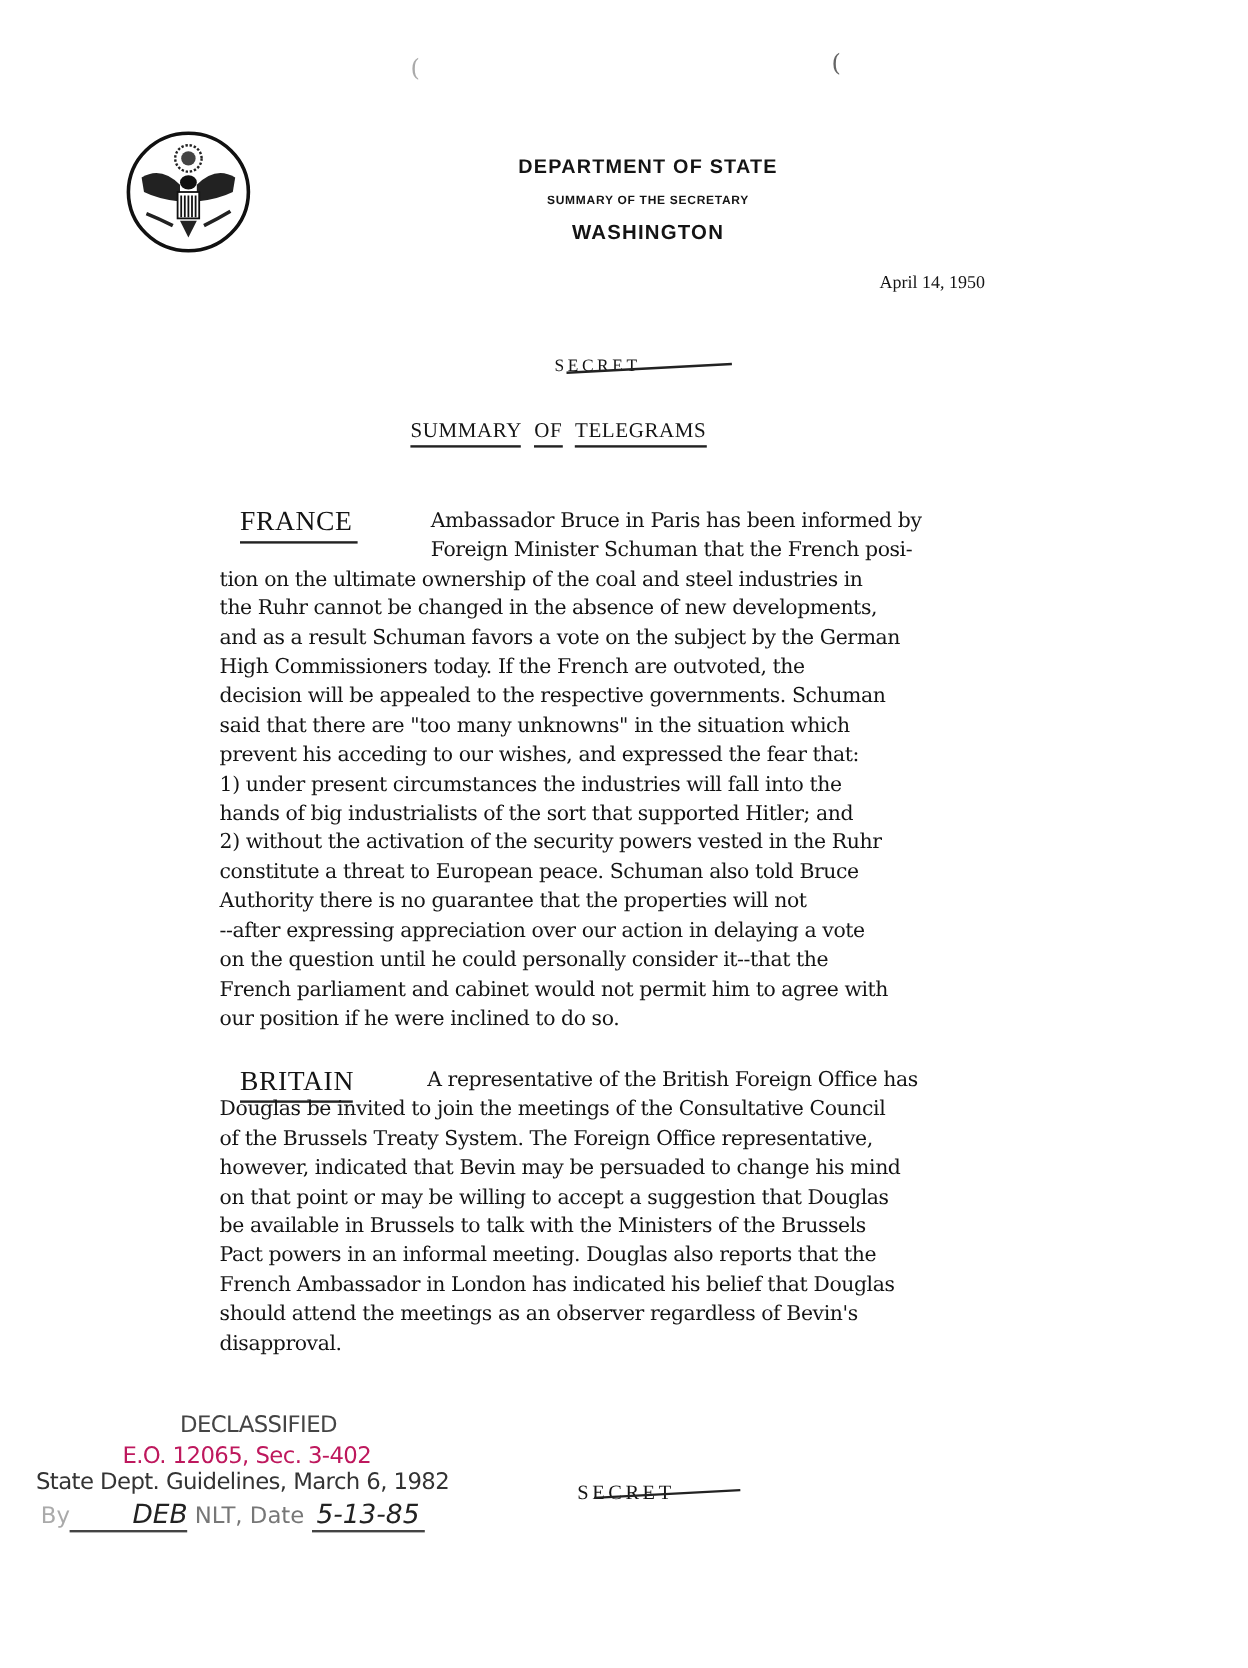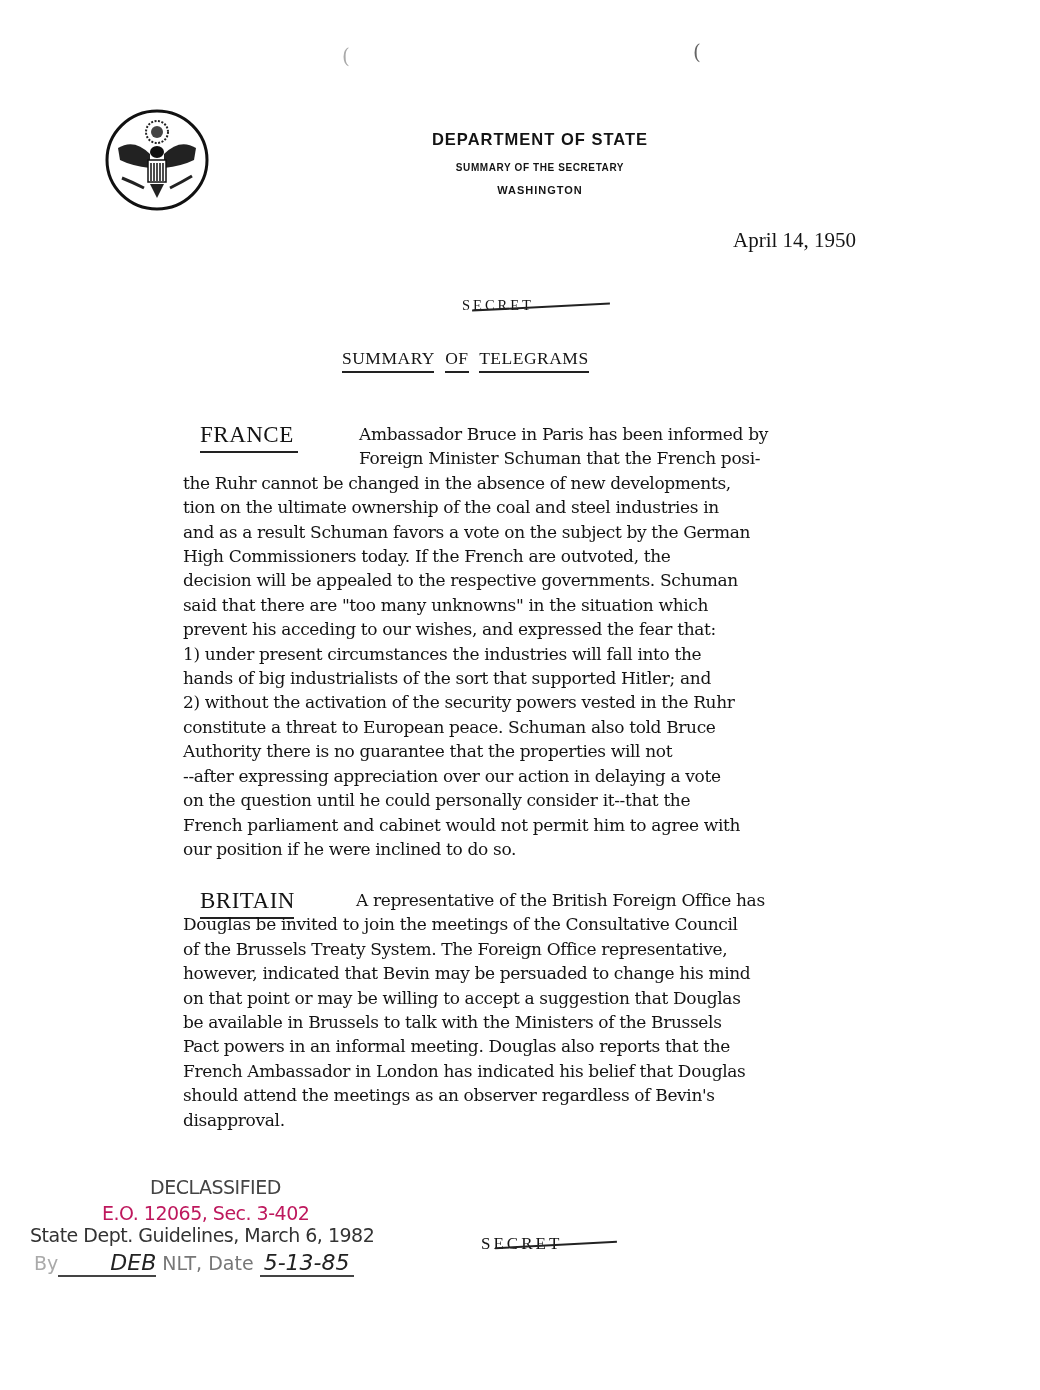--- a/index.html
+++ b/index.html
@@ -6,22 +6,22 @@
   body {
     width: 1040px; height: 1390px; background: #ffffff; position: relative;
     overflow: hidden; color: #141414;
     font-family: "DejaVu Serif", "Liberation Serif", serif;
   }
   .abs { position: absolute; }
   .seal { left: 104px; top: 108px; width: 106px; height: 104px; }
   .letterhead { left: 360px; width: 360px; text-align: center; font-family: "Liberation Sans", "DejaVu Sans", sans-serif; font-weight: bold; }
   .lh1 { top: 130px; font-size: 16.5px; letter-spacing: 1px; }
   .lh2 { top: 162px; font-size: 10px; letter-spacing: 0.6px; }
-  .lh3 { top: 184px; font-size: 11px; letter-spacing: 1px; }
-  .date { left: 733px; top: 228px; font-size: 21px; font-family: "Liberation Serif", "DejaVu Serif", serif; }
+  .lh3 { top: 184px; font-size: 17px; letter-spacing: 1px; }
+  .date { left: 733px; top: 228px; font-size: 15px; font-family: "Liberation Serif", "DejaVu Serif", serif; }
   .secret-top { left: 462px; top: 297px; font-size: 14.5px; letter-spacing: 3px; font-family: "Liberation Serif", serif; }
   .strike { position: absolute; height: 2px; background: #222; transform: rotate(-3deg); }
   .title { left: 342px; top: 348px; font-size: 17.5px; font-family: "Liberation Serif", serif; letter-spacing: 0.5px; word-spacing: 6px; }
   .title span { border-bottom: 2px solid #222; padding-bottom: 3px; }
   .section-head { font-size: 23px; font-family: Liberation Serif, serif; letter-spacing: 0.5px; }
   .section-head::after { content: ""; display: block; height: 2px; background: #222; margin-top: 3px; width: 100%; }
   .para { left: 183px; width: 720px; font-size: 17px; line-height: 24.4px; font-family: "DejaVu Serif", serif; letter-spacing: -0.35px; word-spacing: 0px; }
   .line { white-space: nowrap; display: block; }
   .stamp { font-family: "DejaVu Sans", "Liberation Sans", sans-serif; color: #333; }
   .s1 { left: 150px; top: 1176px; font-size: 19px; color: #444; letter-spacing: -0.5px; }
@@ -70,22 +70,22 @@
 <div class="abs title">
   <span>SUMMARY</span>
   <span>OF</span>
   <span>TELEGRAMS</span>
 </div>
 
 <div class="abs section-head" style="left:200px; top:422px; width:98px;">FRANCE</div>
 <div class="abs para" style="top:422px;">
   <span class="line" style="padding-left:176px;">Ambassador Bruce in Paris has been informed by</span>
   <span class="line" style="padding-left:176px;">Foreign Minister Schuman that the French posi-</span>
+  <span class="line">tion on the ultimate ownership of the coal and steel industries in</span>
   <span class="line">the Ruhr cannot be changed in the absence of new developments,</span>
-  <span class="line">tion on the ultimate ownership of the coal and steel industries in</span>
   <span class="line">and as a result Schuman favors a vote on the subject by the German</span>
   <span class="line">High Commissioners today.  If the French are outvoted, the</span>
   <span class="line">decision will be appealed to the respective governments.  Schuman</span>
   <span class="line">said that there are "too many unknowns" in the situation which</span>
   <span class="line">prevent his acceding to our wishes, and expressed the fear that:</span>
   <span class="line">1) under present circumstances the industries will fall into the</span>
   <span class="line">hands of big industrialists of the sort that supported Hitler; and</span>
   <span class="line">2) without the activation of the security powers vested in the Ruhr</span>
   <span class="line">constitute a threat to European peace.  Schuman also told Bruce</span>
   <span class="line">Authority there is no guarantee that the properties will not</span>

